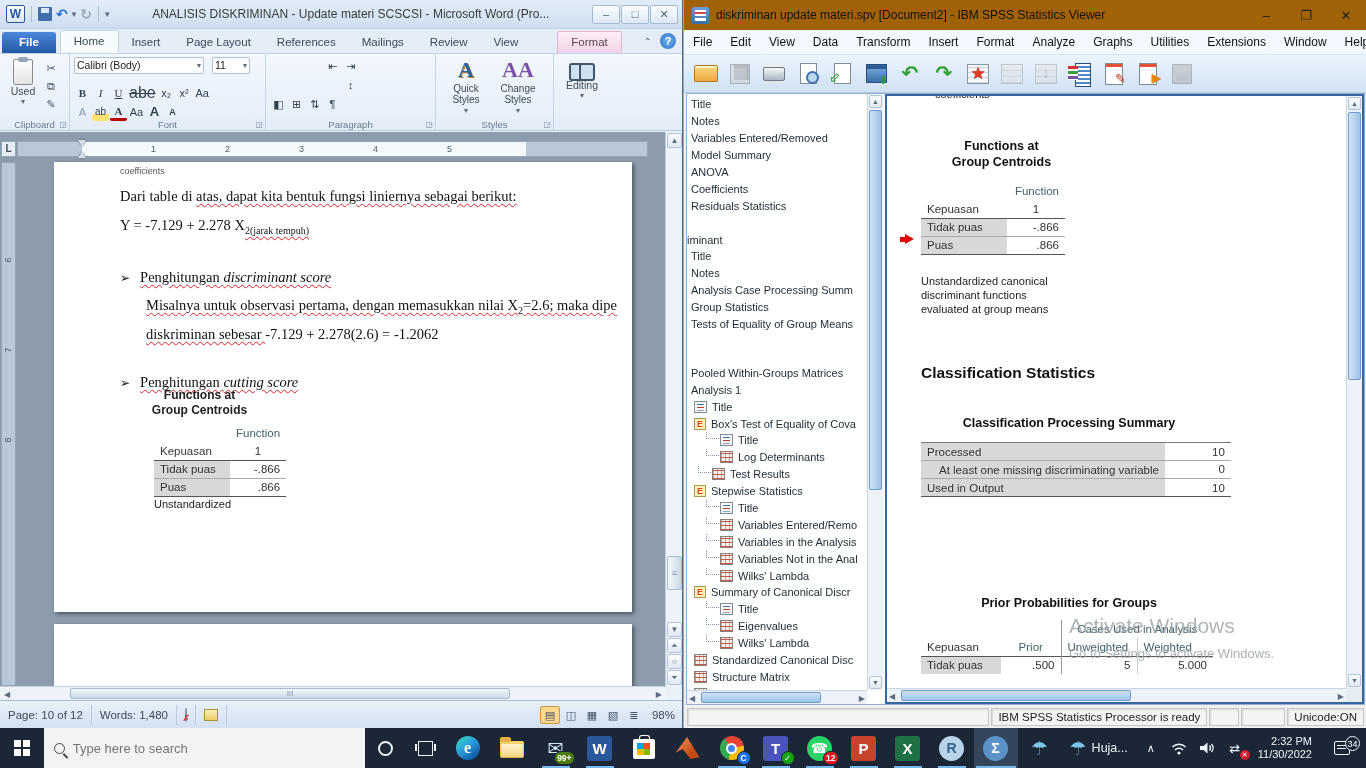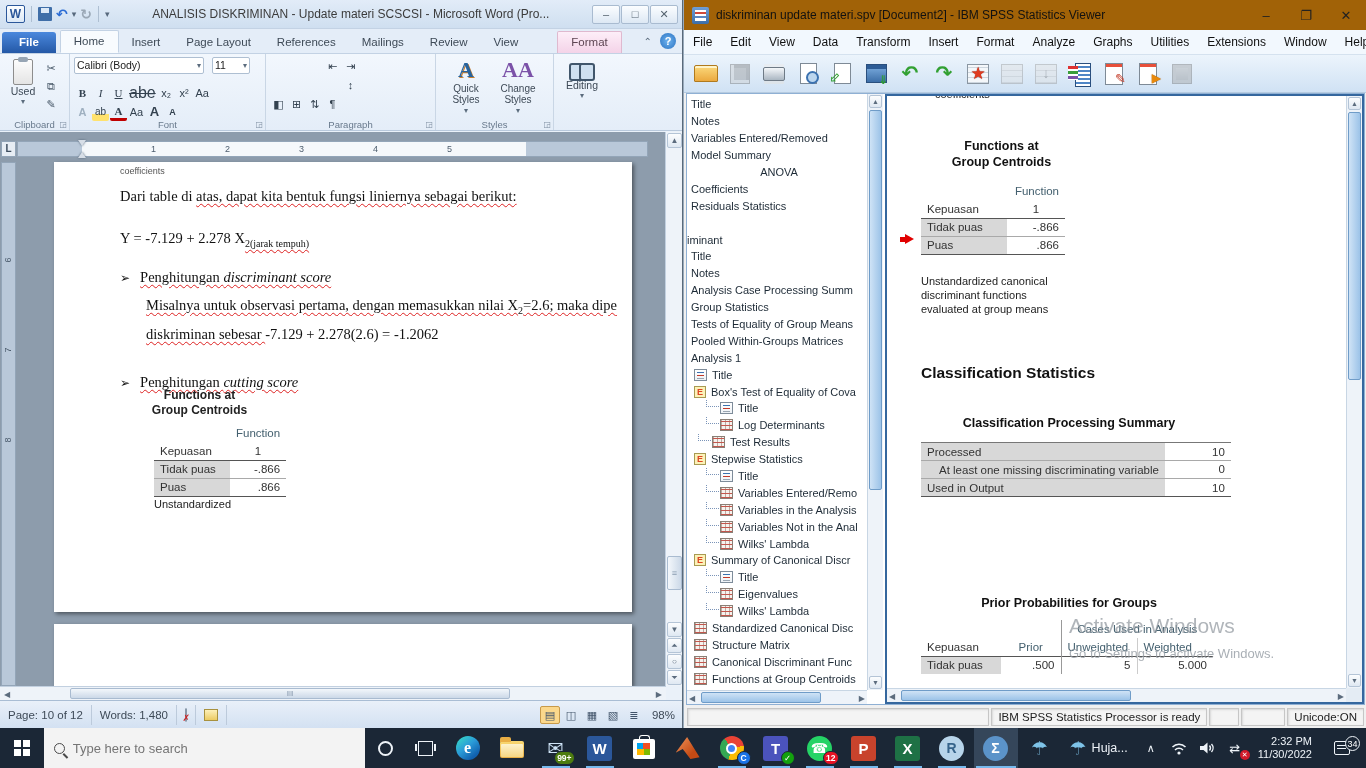--- a/index.html
+++ b/index.html
@@ -389,21 +389,21 @@
       <div class="vruler">
         <span class="num" style="top:92px">6</span>
         <span class="num" style="top:182px">7</span>
         <span class="num" style="top:272px">8</span>
       </div>
 
       <div class="wpage" id="wpage1">
         <div class="wdoc">
           <div class="docline tiny" style="left:66px;top:4px">coefficients</div>
           <div class="docline" style="left:66px;top:26px"><span>Dari table di </span><span class="sp">atas, dapat kita bentuk fungsi liniernya sebagai berikut:</span></div>
-          <div class="docline" style="left:66px;top:68px"><span>Y = -7.129 + 2.278 X</span><sub class="sp" style="font-size:10px">2(jarak  tempuh)</sub></div>
+          <div class="docline" style="left:66px;top:55px"><span>Y = -7.129 + 2.278 X</span><sub class="sp" style="font-size:10px">2(jarak  tempuh)</sub></div>
           <div class="docline" style="left:66px;top:107px"><span class="bullet-arrow">➢</span><span class="sp">Penghitungan </span><i class="sp">discriminant score</i></div>
           <div class="docline" style="left:92px;top:135px;right:0;overflow:hidden"><span class="sp">Misalnya untuk observasi pertama, dengan memasukkan nilai X</span><sub class="sp" style="font-size:10px">2</sub><span class="sp">=2.6; maka dipe</span></div>
           <div class="docline" style="left:92px;top:164px"><span class="sp">diskriminan sebesar </span><span>-7.129 + 2.278(2.6) = -1.2062</span></div>
           <div class="docline" style="left:66px;top:212px"><span class="bullet-arrow">➢</span><span class="sp">Penghitungan </span><i class="sp">cutting score</i></div>
 
           <div class="wtbl">
             <div class="t" style="width:175px">
               <div>Functions at</div>
               <div>Group Centroids</div>
             </div>
@@ -540,21 +540,21 @@
             </div>
             <div class="trow" style="padding-left: 2px;">
               <span class="tlabel">Notes</span>
             </div>
             <div class="trow" style="padding-left: 2px;">
               <span class="tlabel">Variables Entered/Removed</span>
             </div>
             <div class="trow" style="padding-left: 2px;">
               <span class="tlabel">Model Summary</span>
             </div>
-            <div class="trow" style="padding-left: 2px; justify-content: center;">
+            <div class="trow" style="padding-left: 2px;">
               <span class="tlabel">ANOVA</span>
             </div>
             <div class="trow" style="padding-left: 2px;">
               <span class="tlabel">Coefficients</span>
             </div>
             <div class="trow" style="padding-left: 2px;">
               <span class="tlabel">Residuals Statistics</span>
             </div>
             <div class="trow" style="padding-left: 2px;">
               <span class="tlabel"></span>
@@ -570,21 +570,21 @@
             </div>
             <div class="trow" style="padding-left: 2px;">
               <span class="tlabel">Analysis Case Processing Summ</span>
             </div>
             <div class="trow" style="padding-left: 2px;">
               <span class="tlabel">Group Statistics</span>
             </div>
             <div class="trow" style="padding-left: 2px;">
               <span class="tlabel">Tests of Equality of Group Means</span>
             </div>
-            <div class="trow" style="padding-left: 2px;">
+            <div class="trow" style="padding-left: 2px; margin-top: 32px;">
               <span class="tlabel">Pooled Within-Groups Matrices</span>
             </div>
             <div class="trow" style="padding-left: 2px;">
               <span class="tlabel">Analysis 1</span>
             </div>
             <div class="trow" style="padding-left: 7px;">
               <span class="tico ico-title"></span>
               <span class="tlabel">Title</span>
             </div>
             <div class="trow" style="padding-left: 7px;">

